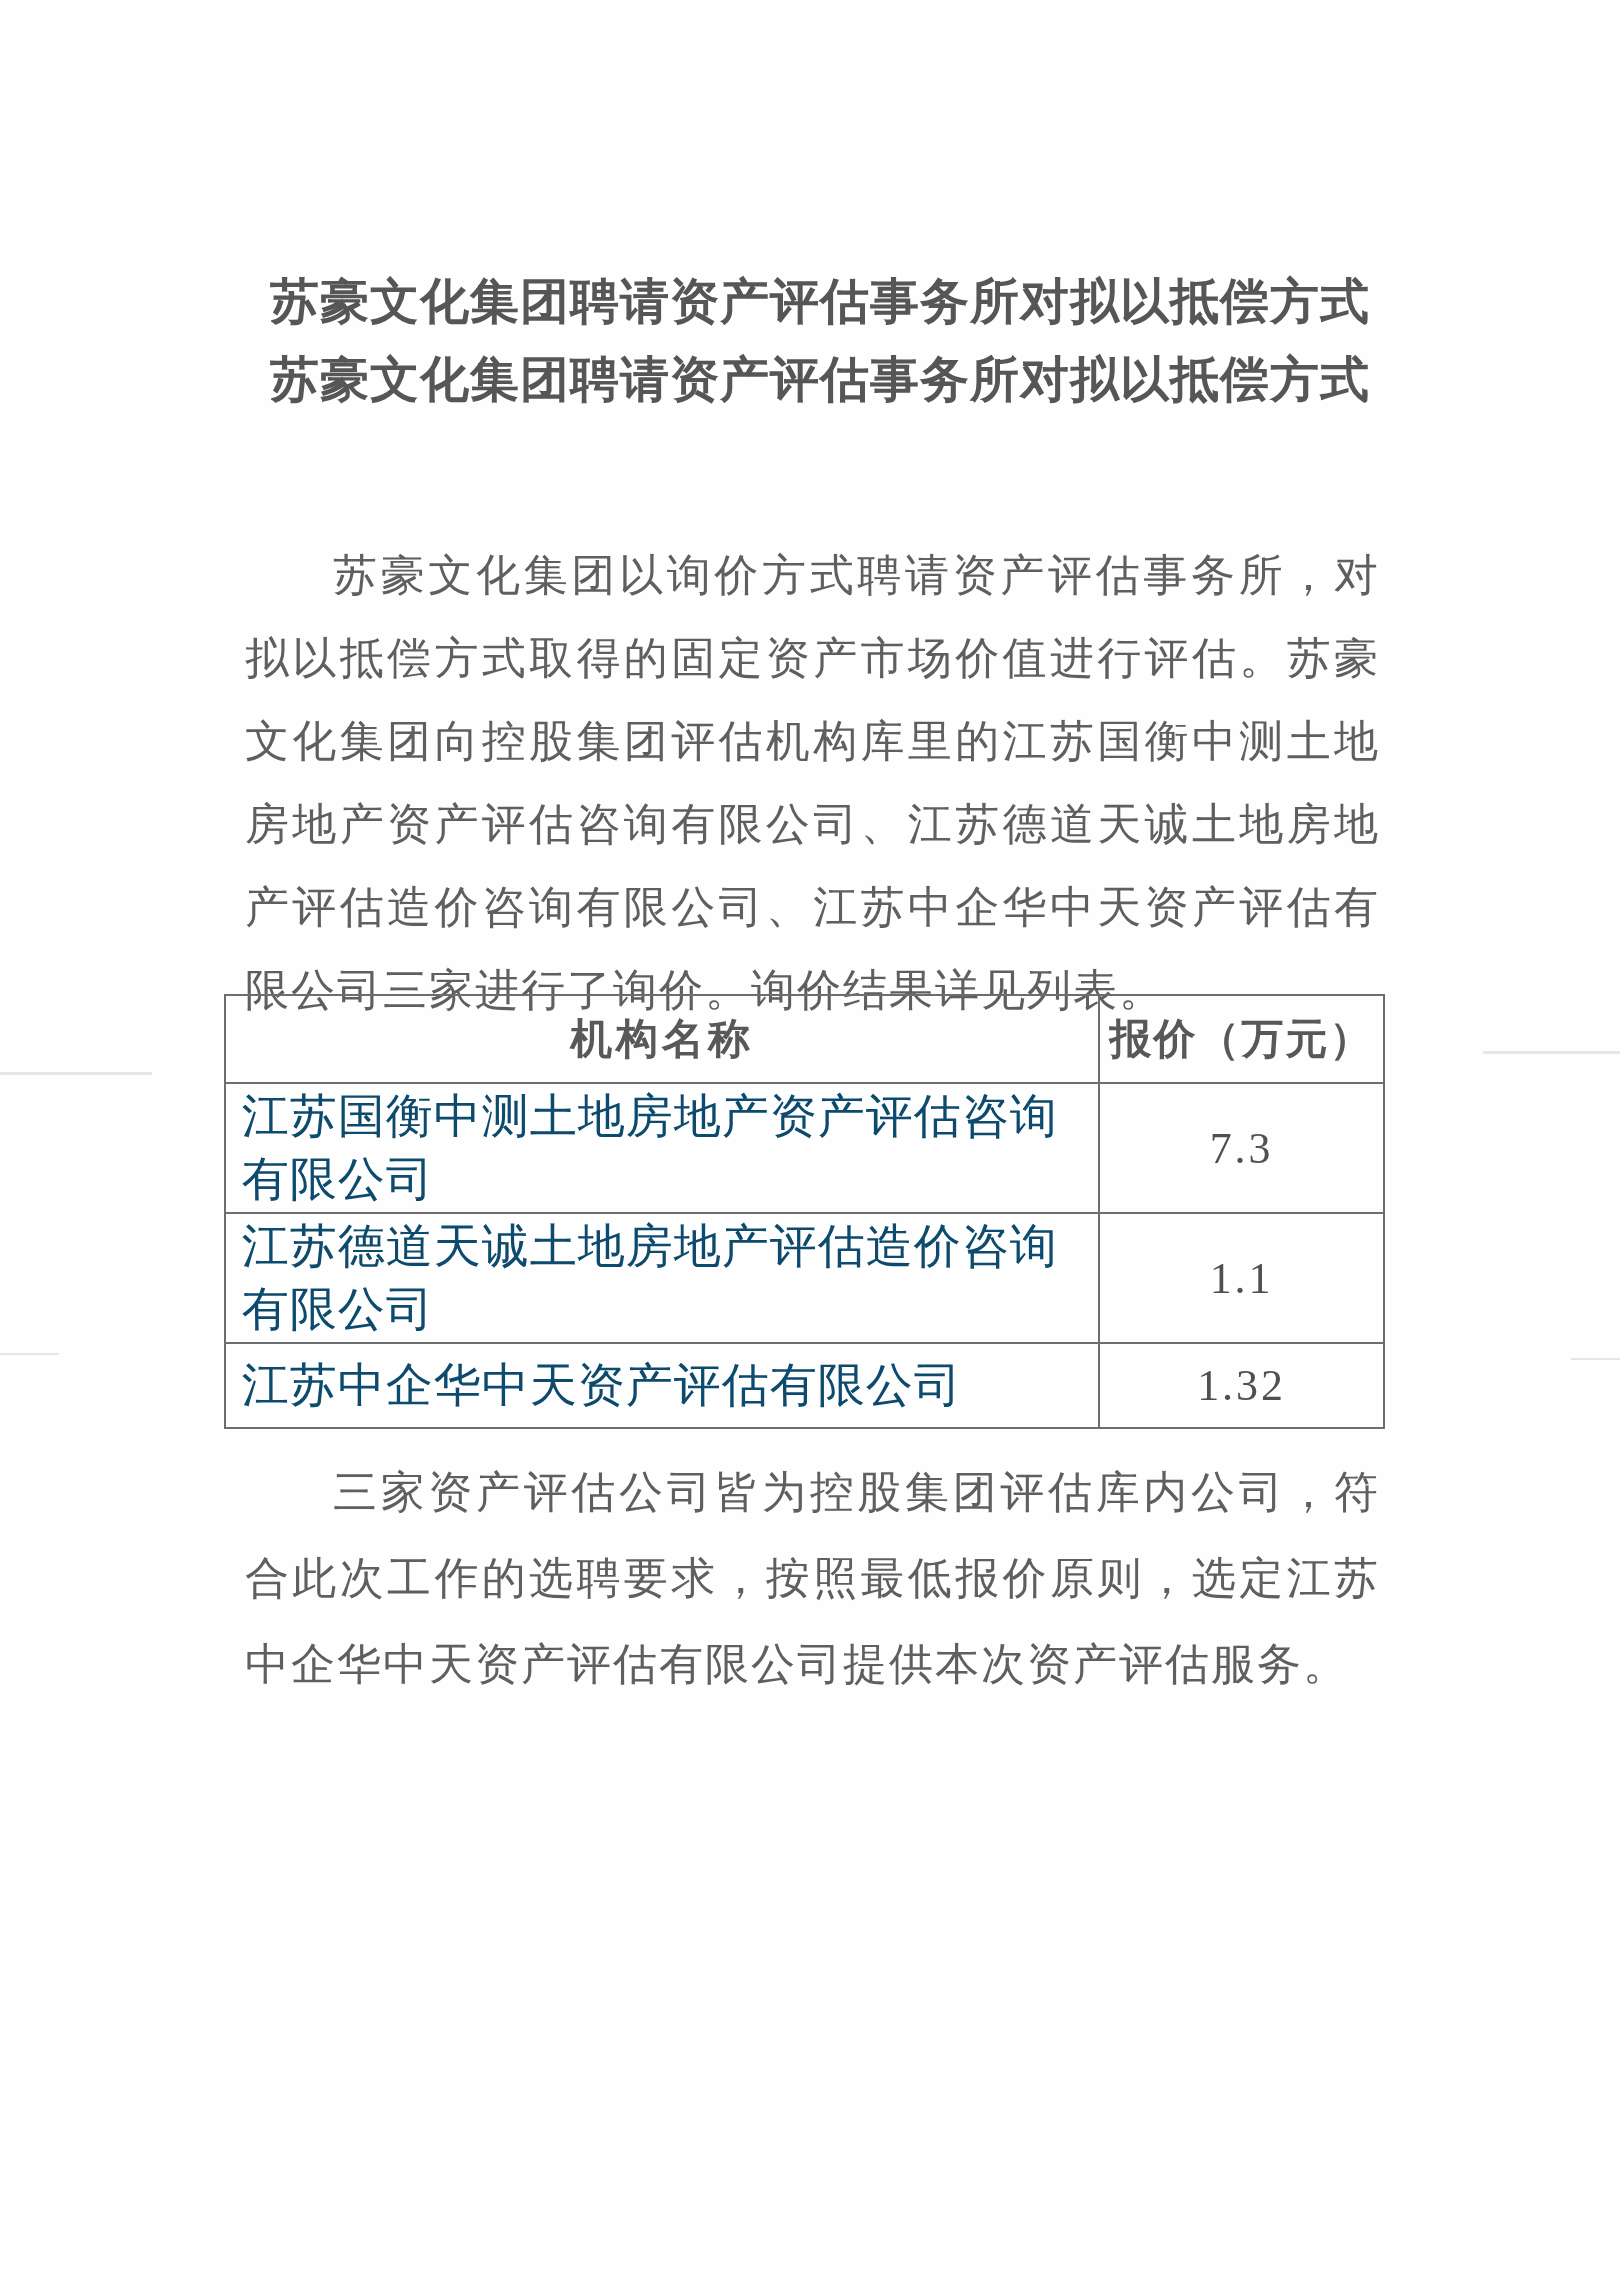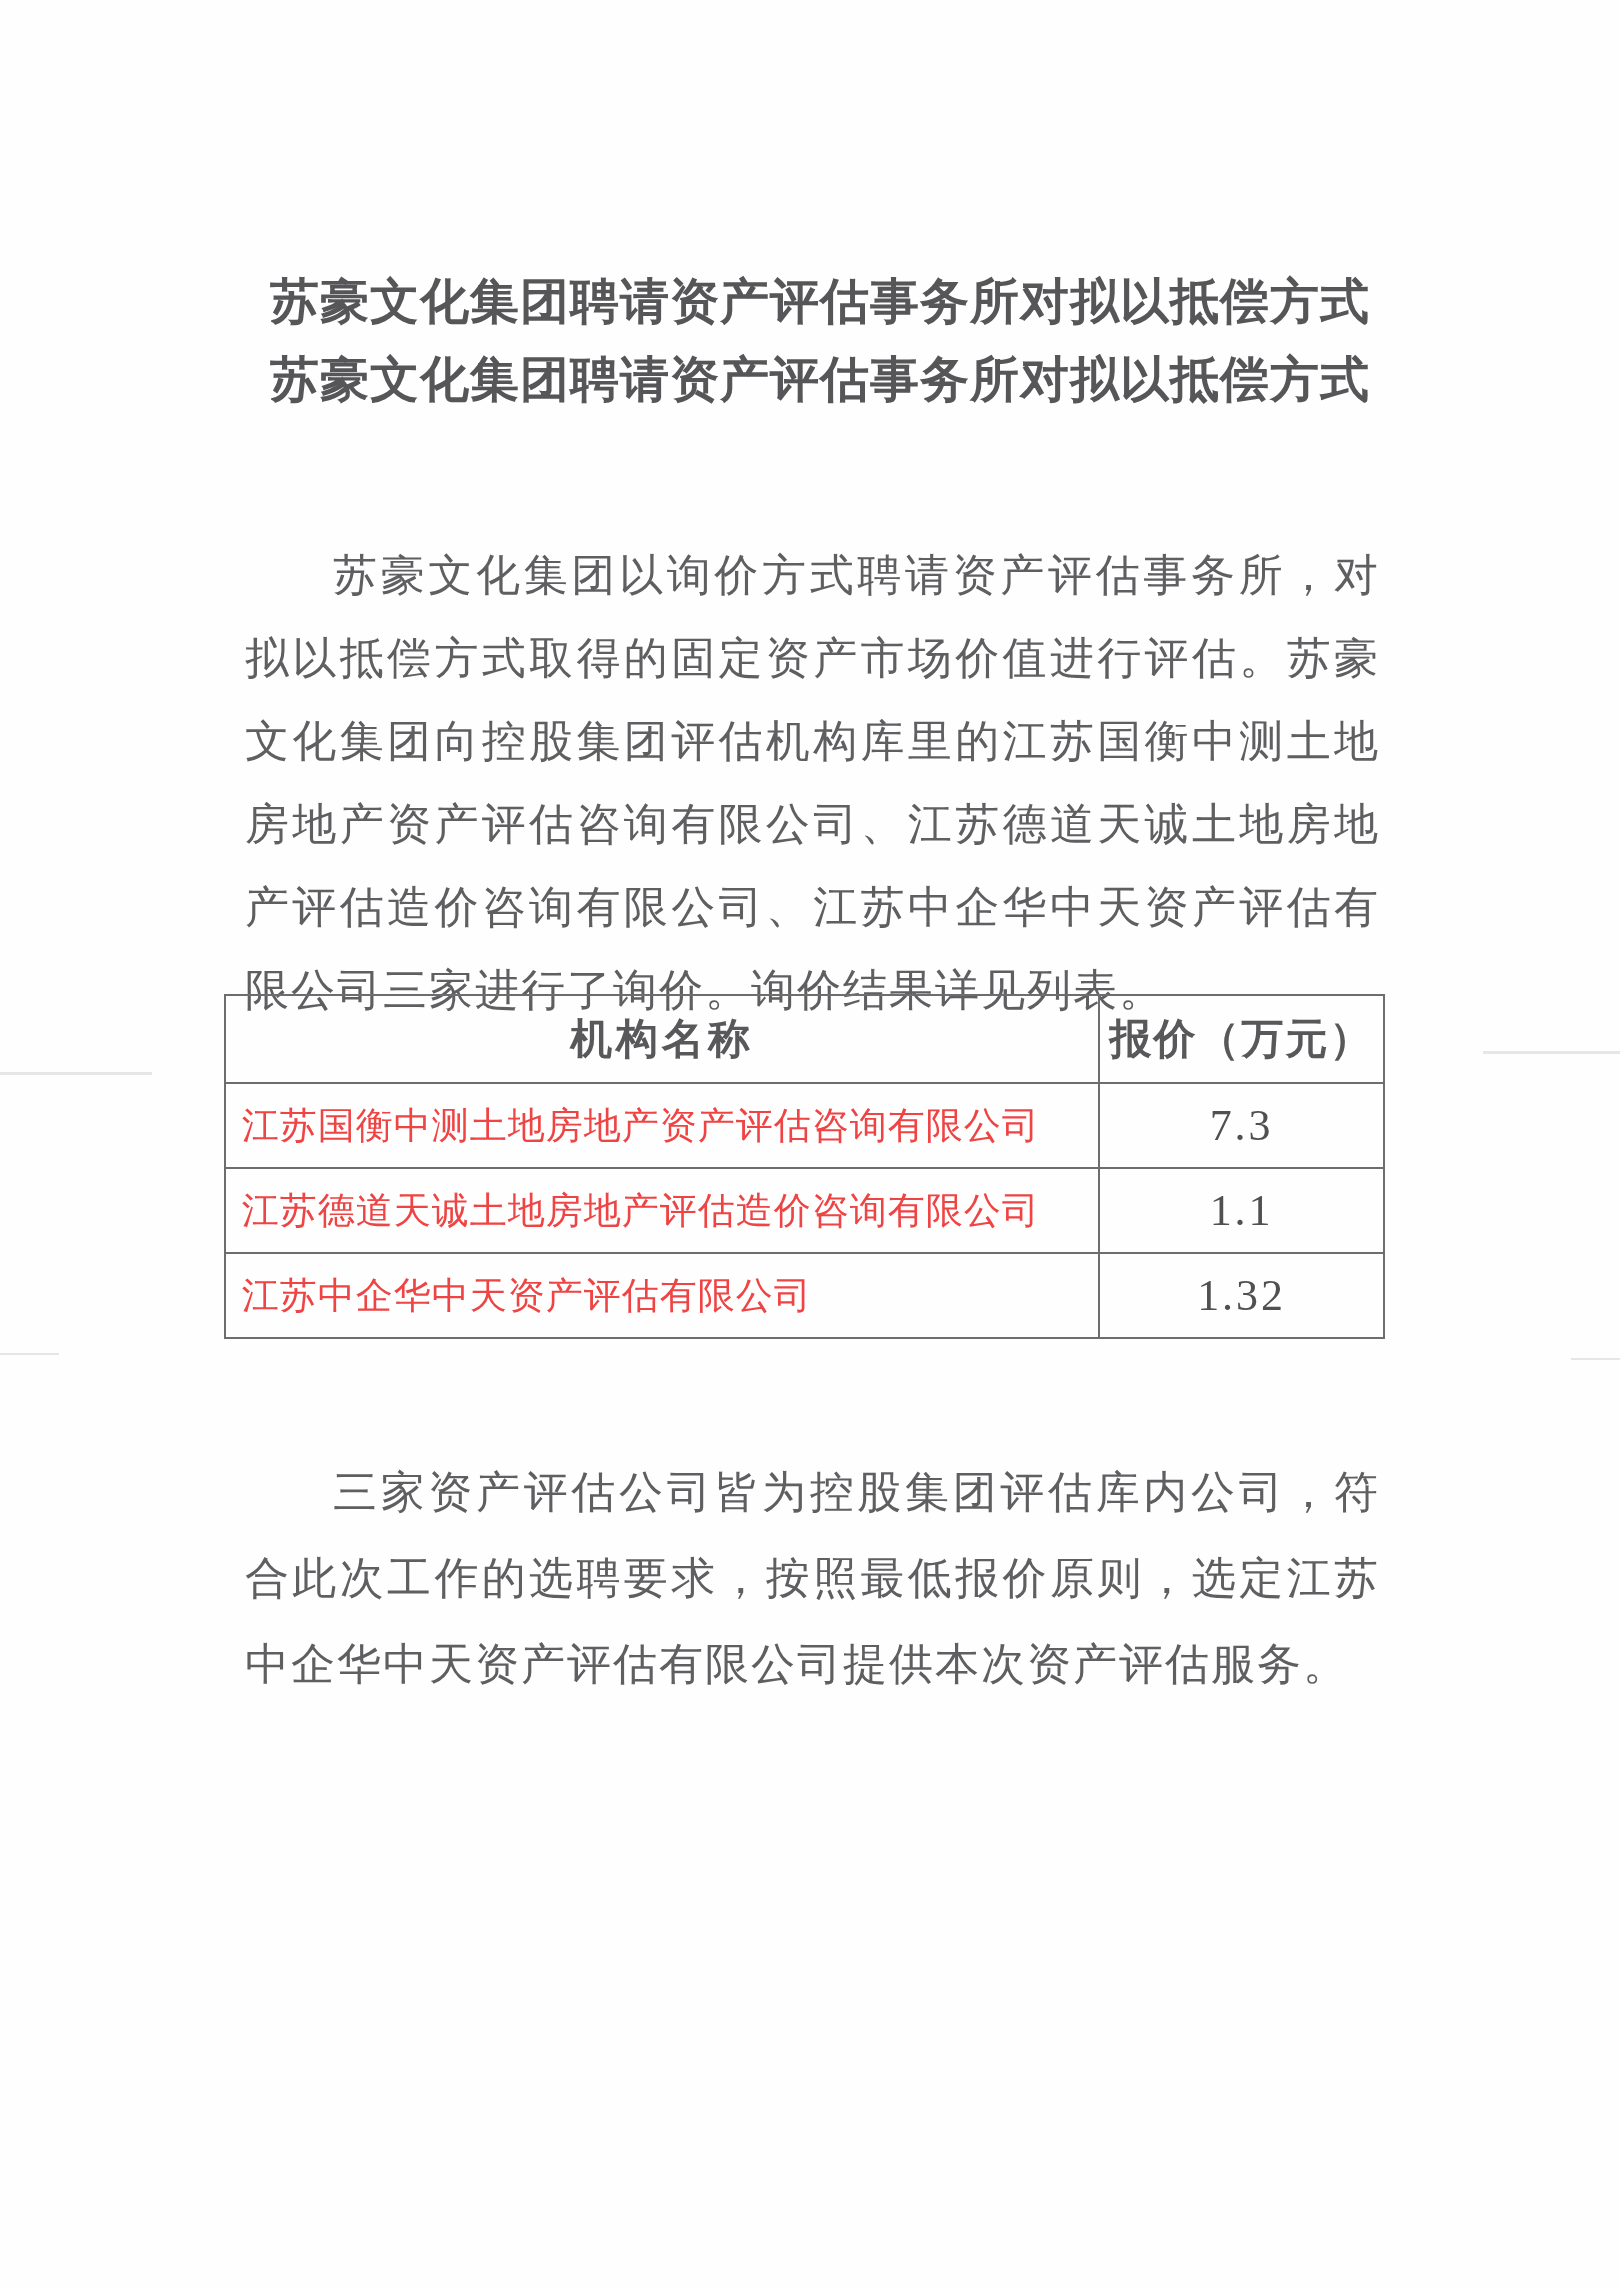--- a/index.html
+++ b/index.html
@@ -68,25 +68,25 @@
   th.price-header {
     width: 281px;
     font-size: 42px;
     font-weight: 700;
     text-align: center;
     letter-spacing: 2px;
     color: #58585b;
   }
   td.org-cell {
     height: 81px;
-    font-size: 37px;
+    font-size: 47px;
     padding-left: 15.7px;
     letter-spacing: 1px;
     text-align: left;
-    color: #ef4444;
+    color: #0c4a6e;
     border-radius: 20px;
   }
   td.price-cell {
     font-size: 44px;
     text-align: center;
     letter-spacing: 2.9px;
     color: #505053;
     font-family: "Liberation Serif", "DejaVu Serif", serif;
   }
   .scan-artifact {

